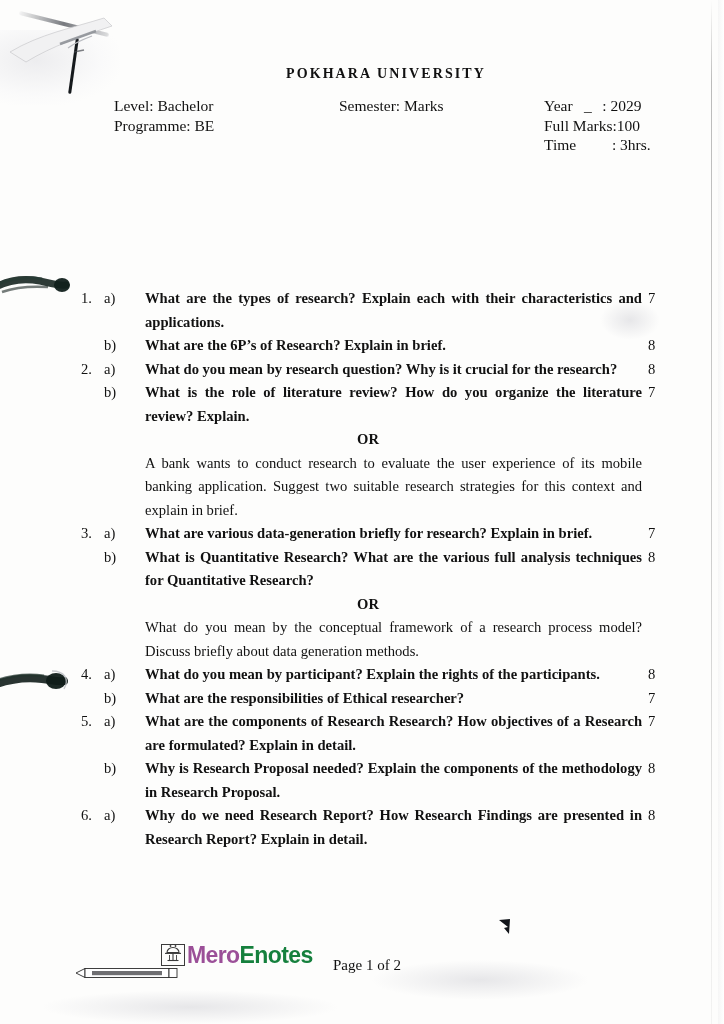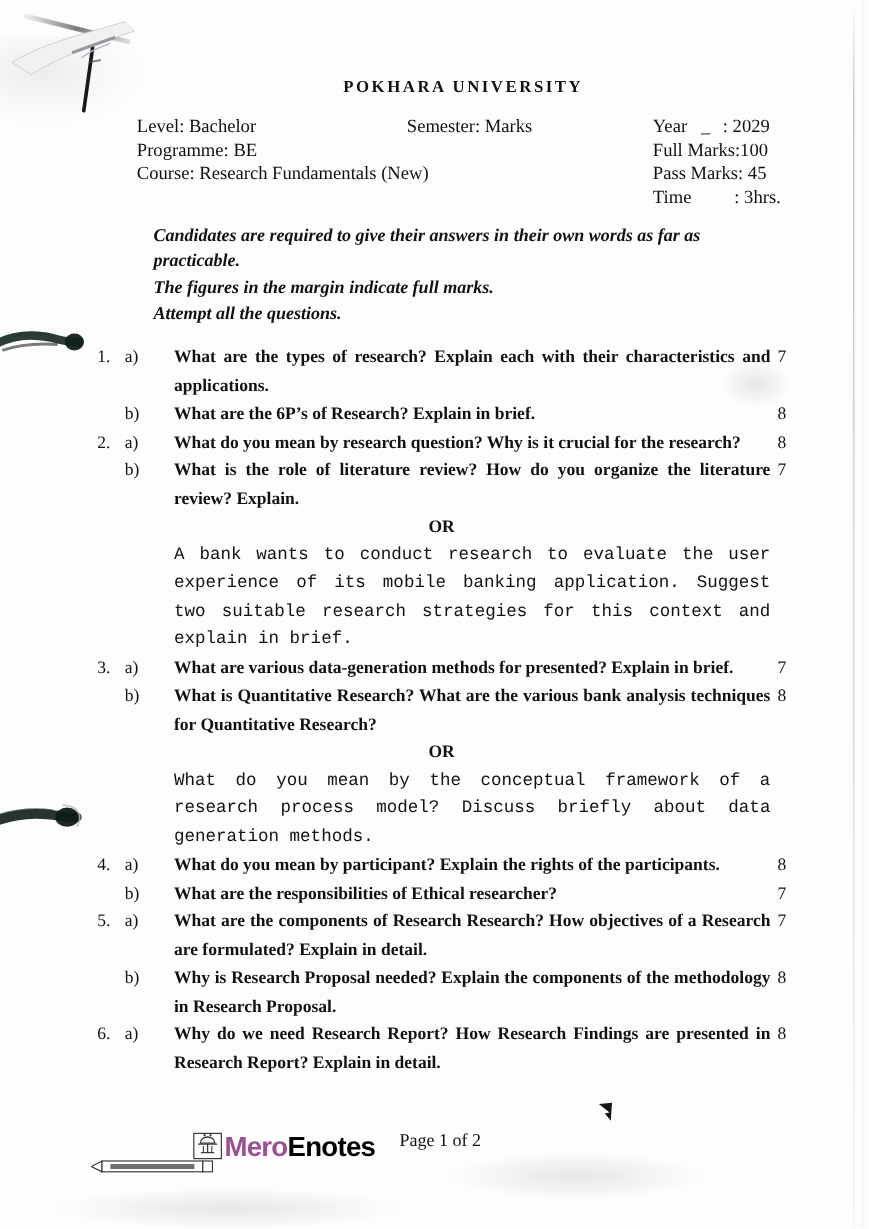--- a/index.html
+++ b/index.html
@@ -189,21 +189,20 @@
     text-align: center;
     font-weight: bold;
     padding-left: 12px;
     height: 23.5px;
     font-size: 14.6px;
   }
   .or-body {
     margin-left: 145px;
     margin-right: 82px;
     text-align: justify;
-    font-family: Liberation Mono, monospace;
   }
 
   
   .footer {
     position: absolute;
     left: 0;
     top: 938px;
     width: 613px;
     height: 46px;
   }
@@ -221,32 +220,32 @@
     margin-right: 1px;
   }
   .logo-word {
     font-family: "Liberation Sans", "DejaVu Sans", sans-serif;
     font-weight: bold;
     font-size: 23px;
     letter-spacing: -0.6px;
     line-height: 23px;
   }
   .logo-mero { color: #9b4f98; }
-  .logo-enotes { color: #000000; }
+  .logo-enotes { color: #15803d; }
   .logo-tagline {
     position: absolute;
     left: 76px;
     top: 27px;
     width: 108px;
     height: 10px;
   }
   .page-no {
     position: absolute;
     left: 333px;
-    top: 5px;
+    top: 19px;
     font-size: 15px;
   }
 </style>
 </head>
 <body>
 
 <div class="page">
 
   <div class="scan-edge-right"></div>
   <div class="scan-edge-right2"></div>
@@ -310,40 +309,28 @@
       </span>
     </div>
     <div class="meta-row">
       <span class="meta-left">
         <span>Programme:</span>
         <span>BE</span>
       </span>
       <span class="meta-right">Full Marks:100</span>
     </div>
     <div class="meta-row">
-      <span class="meta-left">
-        <span>Course:</span>
-        <span>Research Fundamentals (New)</span>
-      </span>
-      <span class="meta-right">Pass Marks: 45</span>
-    </div>
-    <div class="meta-row">
       <span class="meta-right">
         <span>Time</span>
         <span style="display:inline-block;width:28px;"></span>
         <span>: 3hrs.</span>
       </span>
     </div>
   </div>
 
-  <div class="instructions">
-    <p>Candidates are required to give their answers in their own words as far as practicable.</p>
-    <p>The figures in the margin indicate full marks.</p>
-    <p>Attempt all the questions.</p>
-  </div>
 
   <div class="qlist" id="question-list">
       <div class="qrow">
         <span class="qnum">1.</span>
         <span class="qletter">a)</span>
         <div class="qtext">What are the types of research? Explain each with their characteristics and applications.</div>
         <span class="qmarks">7</span>
       </div>
       <div class="qrow">
         <span class="qnum"></span>
@@ -361,27 +348,27 @@
         <span class="qnum"></span>
         <span class="qletter">b)</span>
         <div class="qtext">What is the role of literature review? How do you organize the literature review? Explain.</div>
         <span class="qmarks">7</span>
       </div>
       <div class="or-row">OR</div>
       <div class="or-body">A bank wants to conduct research to evaluate the user experience of its mobile banking application. Suggest two suitable research strategies for this context and explain in brief.</div>
       <div class="qrow">
         <span class="qnum">3.</span>
         <span class="qletter">a)</span>
-        <div class="qtext">What are various data-generation methods for presented? Explain in brief.</div>
+        <div class="qtext">What are various data-generation briefly for research? Explain in brief.</div>
         <span class="qmarks">7</span>
       </div>
       <div class="qrow">
         <span class="qnum"></span>
         <span class="qletter">b)</span>
-        <div class="qtext">What is Quantitative Research? What are the various bank analysis techniques for Quantitative Research?</div>
+        <div class="qtext">What is Quantitative Research? What are the various full analysis techniques for Quantitative Research?</div>
         <span class="qmarks">8</span>
       </div>
       <div class="or-row">OR</div>
       <div class="or-body">What do you mean by the conceptual framework of a research process model? Discuss briefly about data generation methods.</div>
       <div class="qrow">
         <span class="qnum">4.</span>
         <span class="qletter">a)</span>
         <div class="qtext">What do you mean by participant? Explain the rights of the participants.</div>
         <span class="qmarks">8</span>
       </div>

